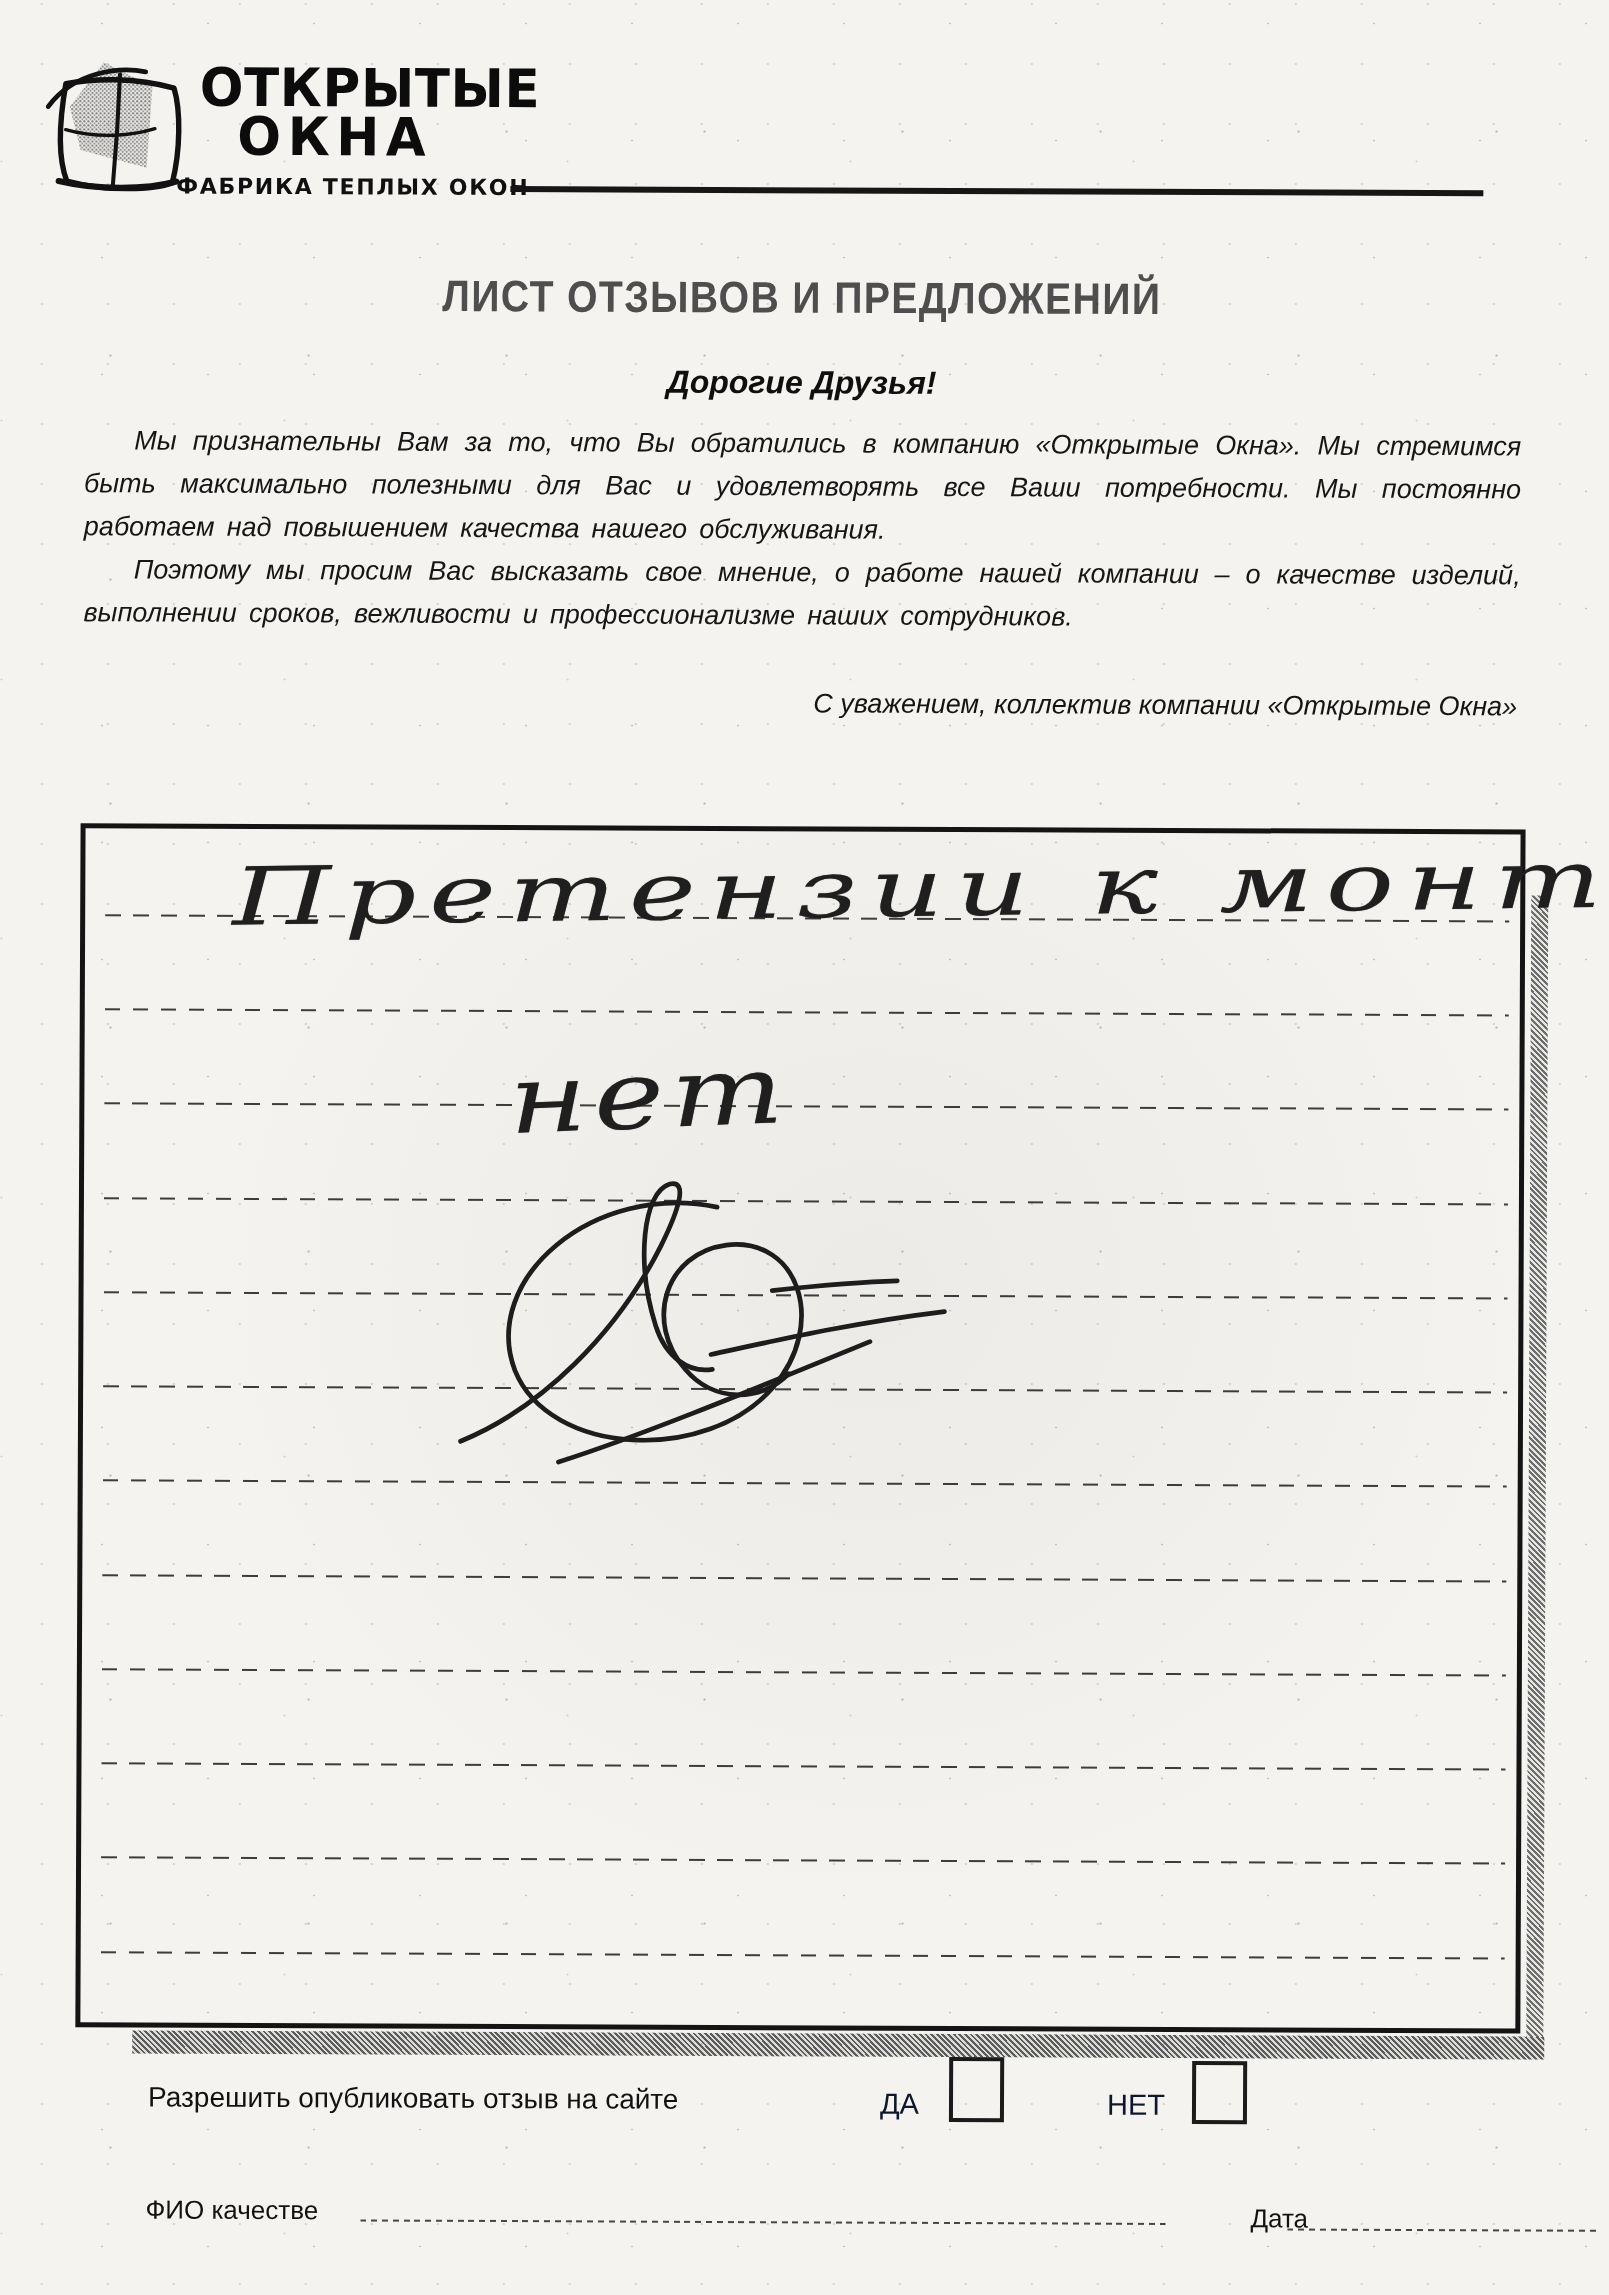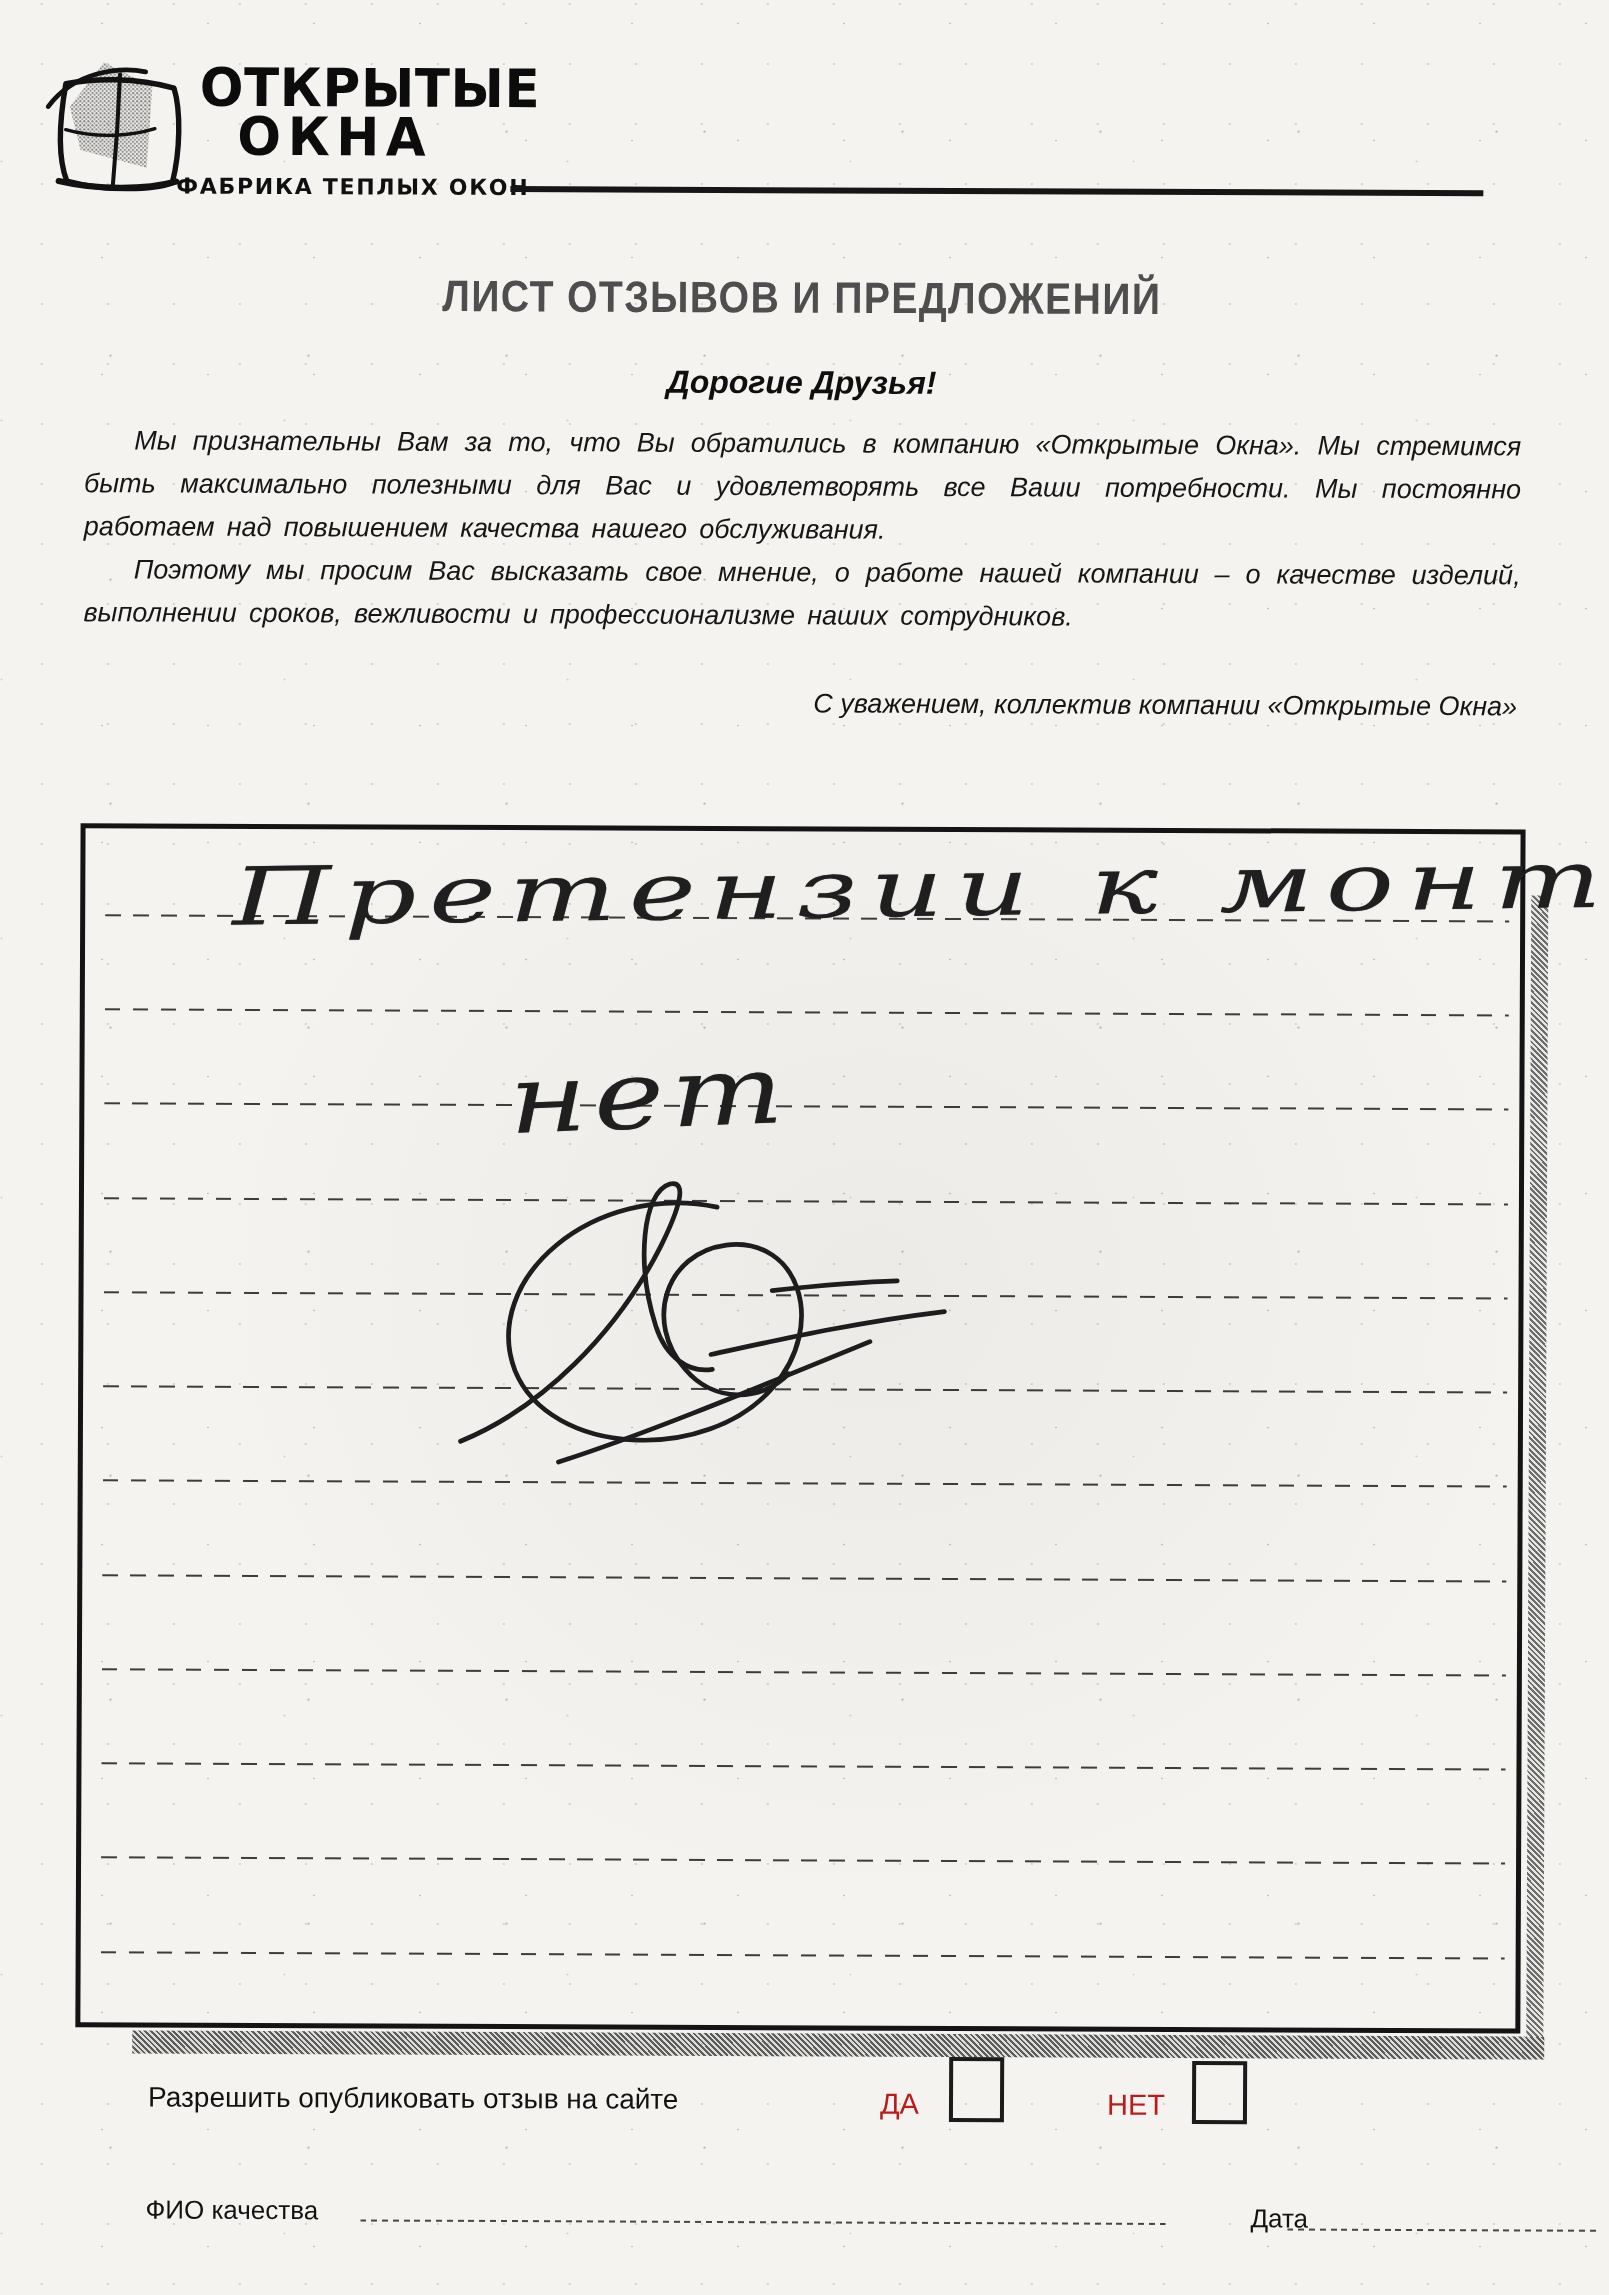--- a/index.html
+++ b/index.html
@@ -63,21 +63,21 @@
   .hw { font-family:"DejaVu Serif", serif; font-style:italic; color:#1f1f1f;
         text-shadow:0 0 0.7px rgba(25,25,25,.55); white-space:nowrap; z-index:10; }
   .hw1 { position:absolute; left:235px; top:850px; font-size:80px; letter-spacing:8.8px;
          transform:rotate(-1deg) scaleX(1.42); transform-origin:left top; }
   .hw2 { position:absolute; left:511px; top:1043px; font-size:95px; letter-spacing:5.4px;
          transform:rotate(-2.5deg) scaleX(1.25); transform-origin:left top; }
   .signature { position:absolute; left:426px; top:1142px; width:568px; height:365px; z-index:11; }
 
   
   .publish-q { position:absolute; left:157px; top:2081px; font-size:28px; color:#121212; }
-  .yn-label  { position:absolute; font-size:29px; color:#b91c1c; }
+  .yn-label  { position:absolute; font-size:29px; color:#0f172a; }
   .chk { position:absolute; width:55px; height:65px; border:4px solid #1b1b1b; background:transparent; }
 
   
   .f-label { position:absolute; font-size:26px; color:#121212; }
   .dots { position:absolute; height:2px;
           background:repeating-linear-gradient(90deg, rgba(40,40,40,.85) 0 6px, transparent 6px 10.8px); }
 </style>
 </head>
 <body>
 
@@ -143,21 +143,21 @@
       <path d="M520,215 C585,208 645,202 705,200"></path>
     </g>
   </svg>
 
   <div class="publish-q">Разрешить опубликовать отзыв на сайте</div>
   <div class="yn-label" style="left:889px; top:2084px;">ДА</div>
   <div class="chk" style="left:958px; top:2053px;"></div>
   <div class="yn-label" style="left:1116px; top:2084px;">НЕТ</div>
   <div class="chk" style="left:1201px; top:2056px; height:63px;"></div>
 
-  <div class="f-label" style="left:155px; top:2194px;">ФИО качества</div>
+  <div class="f-label" style="left:155px; top:2194px;">ФИО качестве</div>
   <div class="dots" style="left:370px; top:2218px; width:805px;"></div>
   <div class="f-label" style="left:1215px; top:2198px;margin-left:45px;">Дата</div>
   <div class="dots" style="left:1297px; top:2223px; width:312px;"></div>
 
 </div>
 
 <div class="noise"></div>
 
 
 </body></html>

